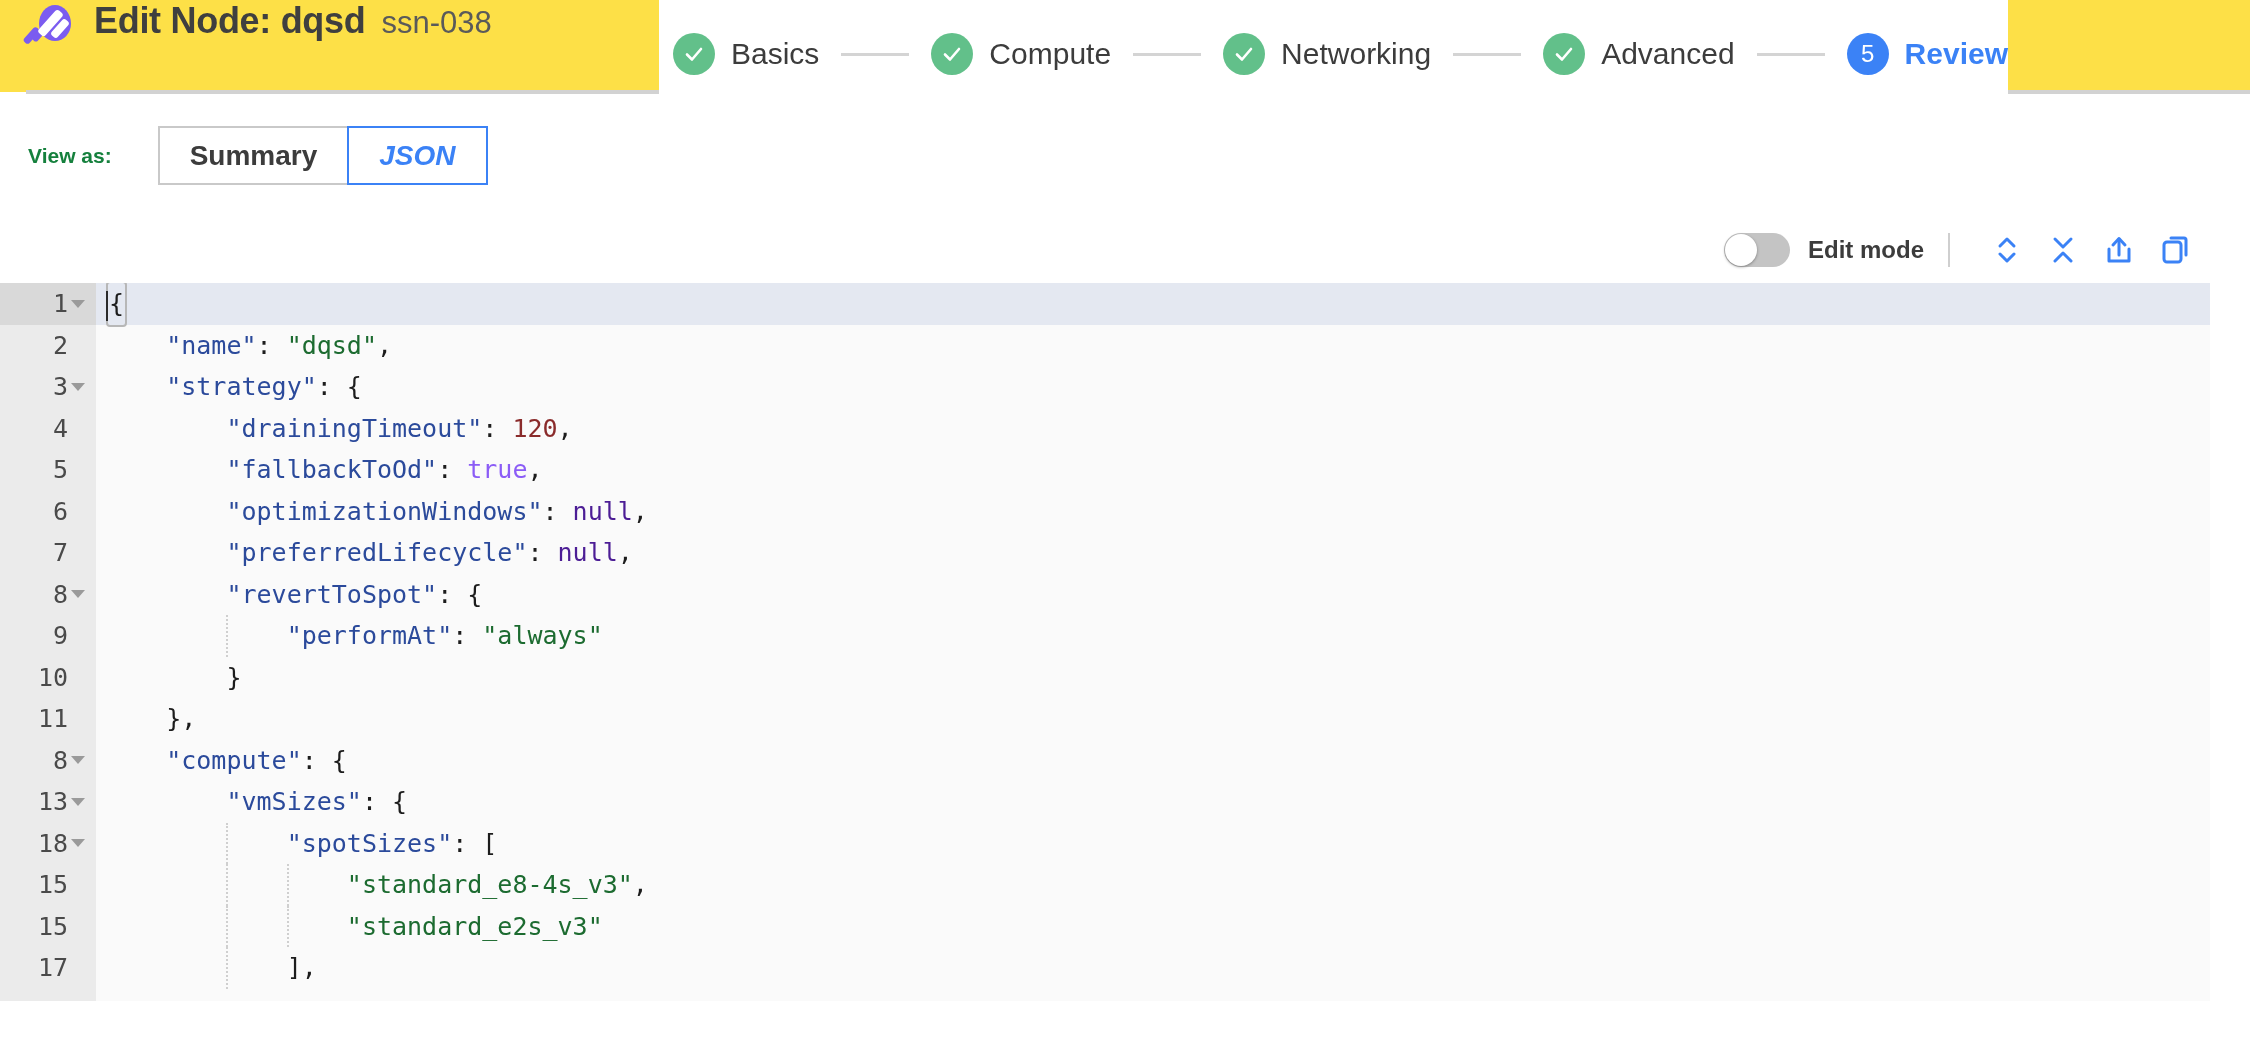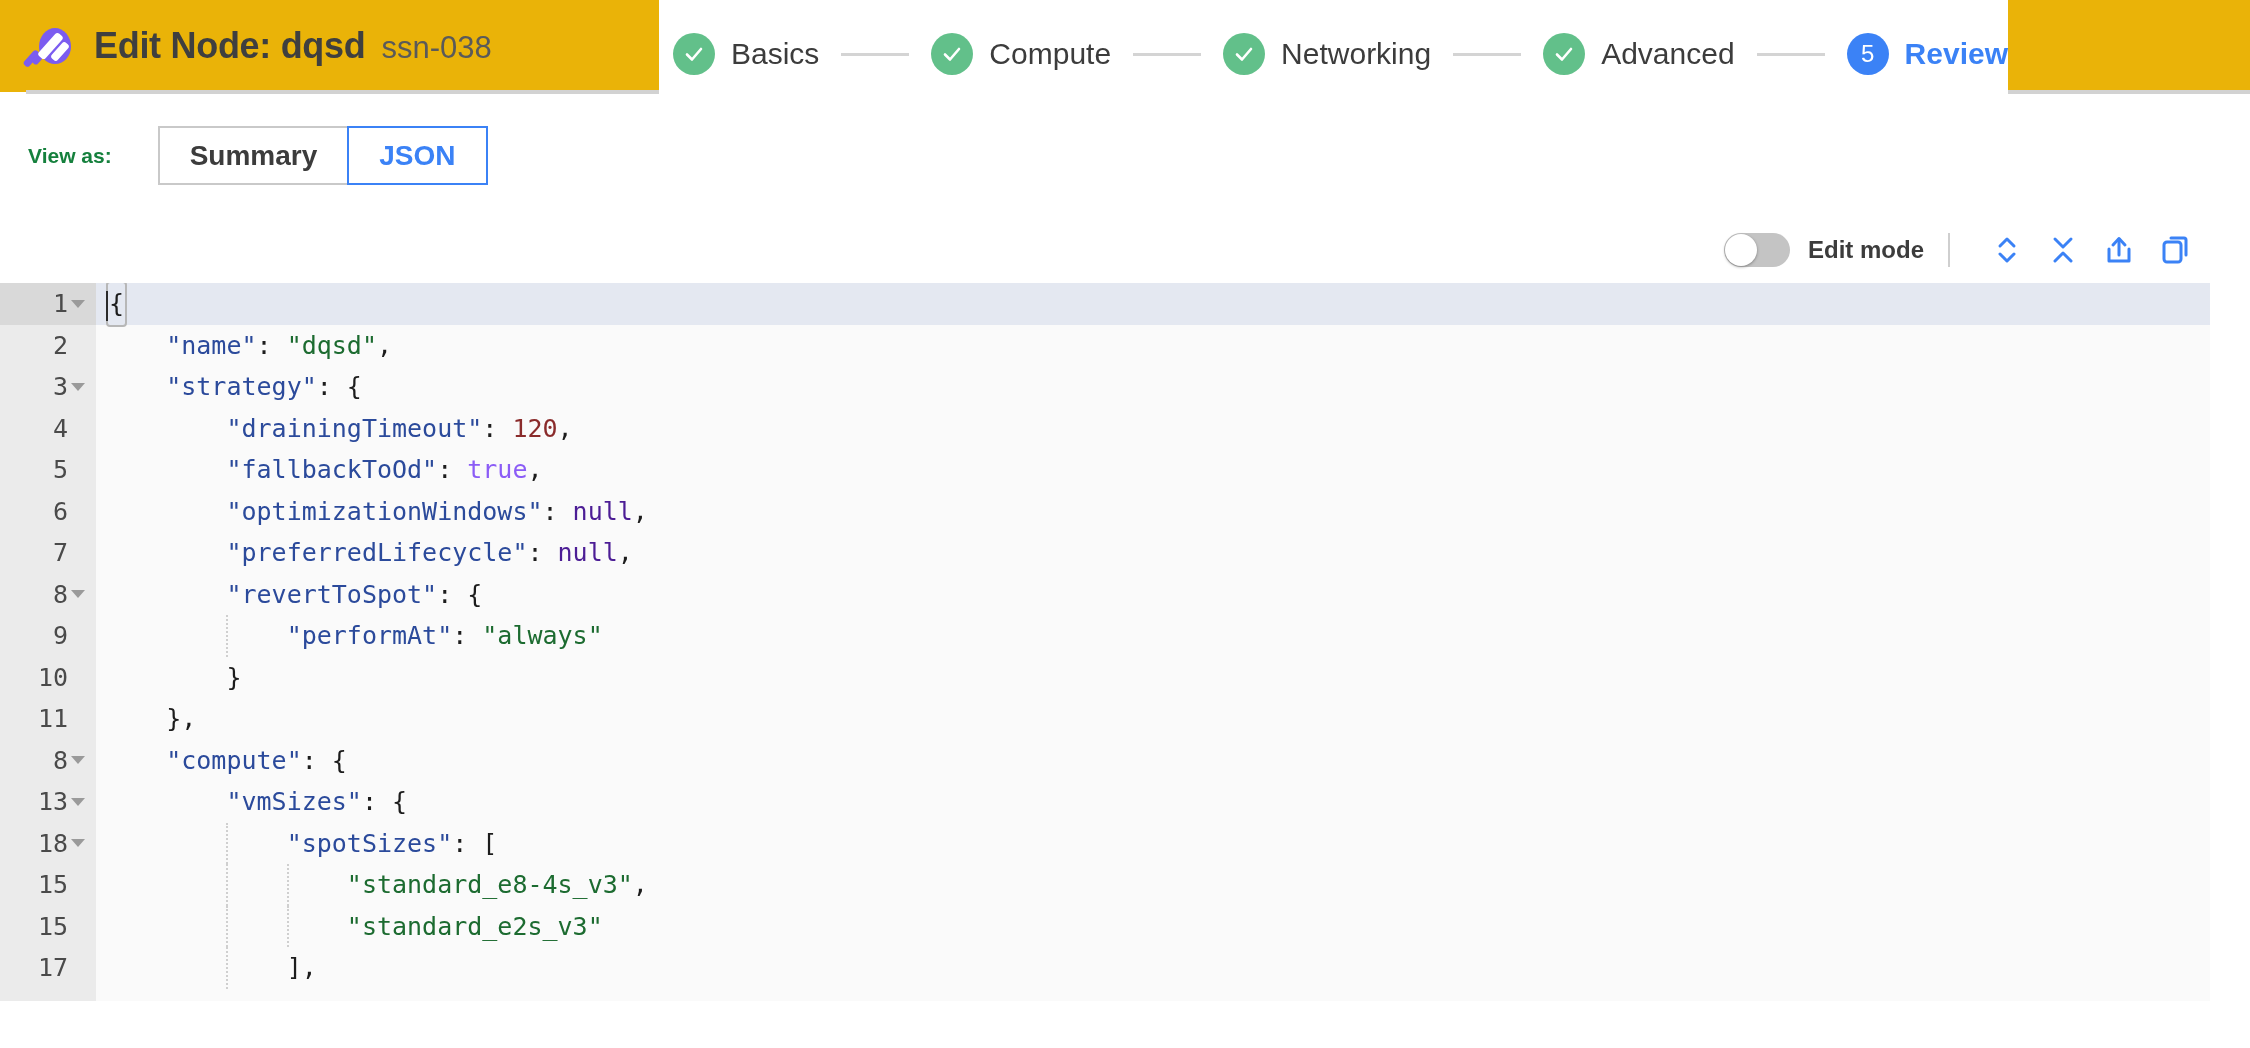--- a/index.html
+++ b/index.html
@@ -13,22 +13,21 @@
     font-family: "Liberation Sans", sans-serif;
     color: #3c3c3c;
     overflow: hidden;
   }
 
   
   .header {
     position: relative;
     height: 92px;
     display: flex;
-    align-items: center;
-    background: #eab308;
+    background: #fde047;
   }
   .header-sep {
     position: absolute;
     left: 26px;
     right: 0;
     top: 90px;
     height: 4px;
     background: #d2d2d2;
   }
   .logo {
@@ -154,20 +153,21 @@
     color: #3c3c3c;
     cursor: pointer;
     line-height: 1.25;
   }
   .seg-btn:first-child {
     border-right: none;
   }
   .seg-btn.selected {
     border: 2px solid #3b82f6;
     color: #3b82f6;
+    font-style: italic;
   }
 
   
   .editor-toolbar {
     display: flex;
     align-items: center;
     justify-content: flex-end;
     padding-right: 52px;
     margin-top: 42px;
     height: 46px;

